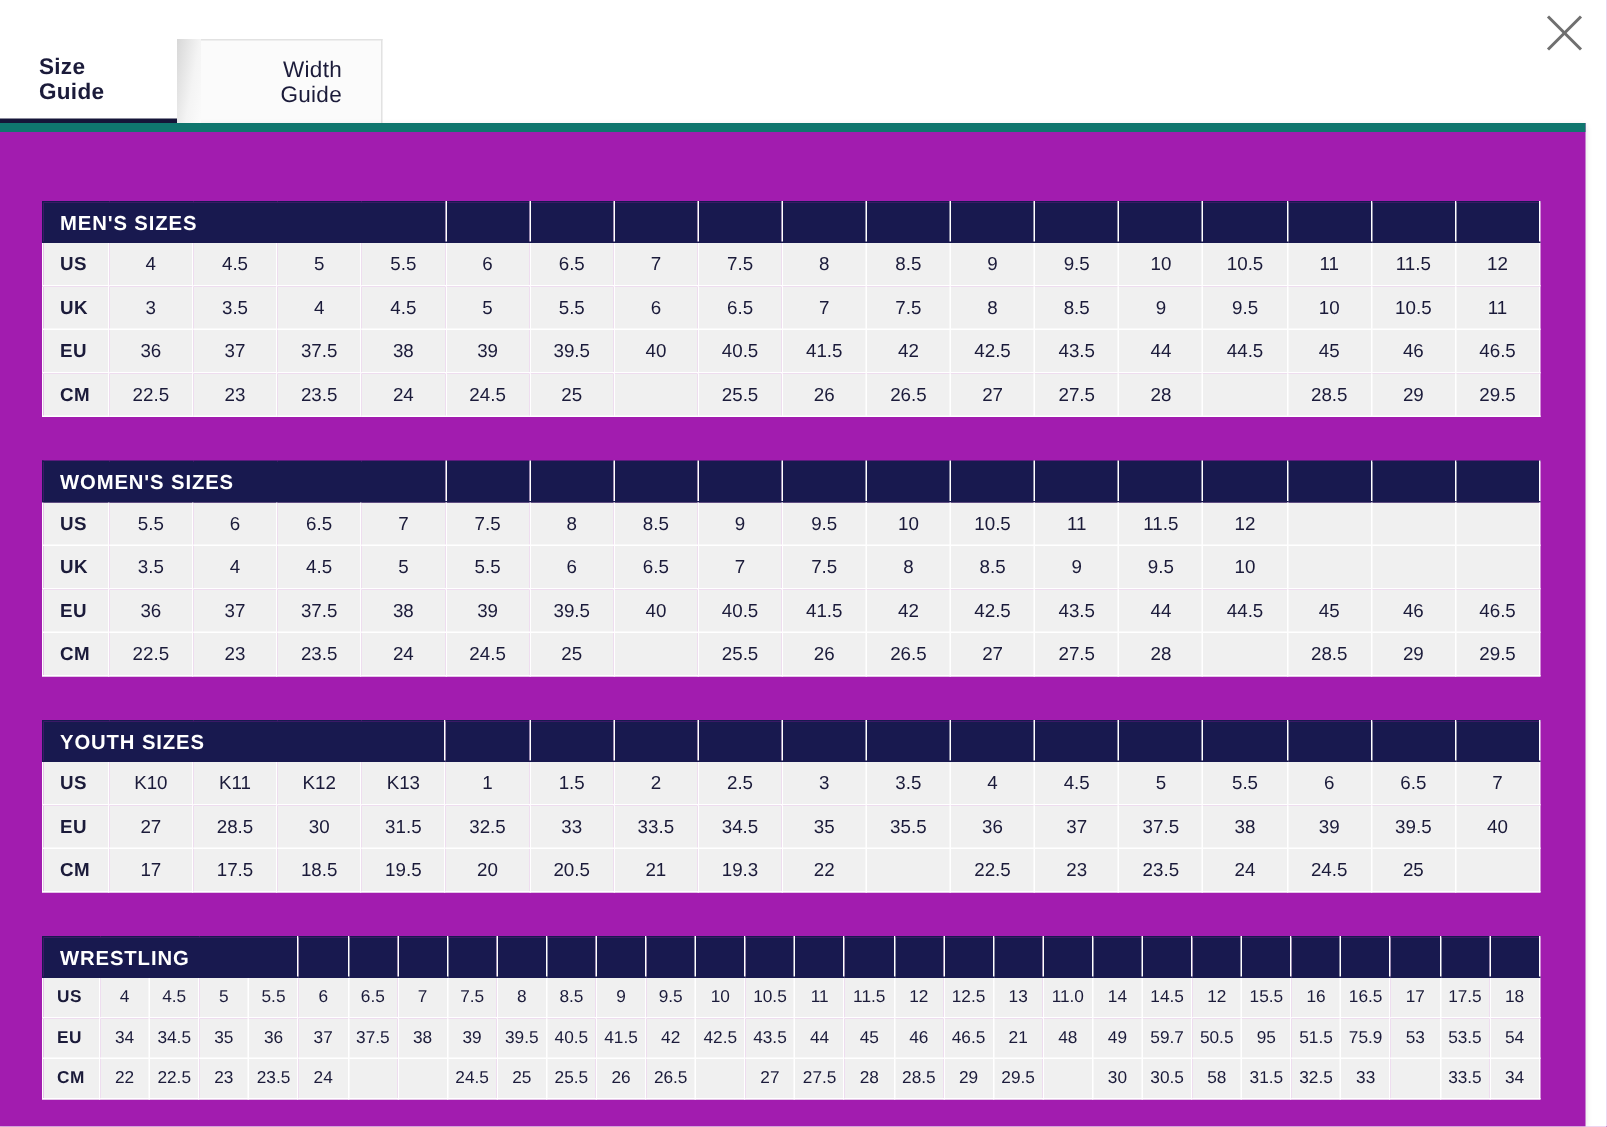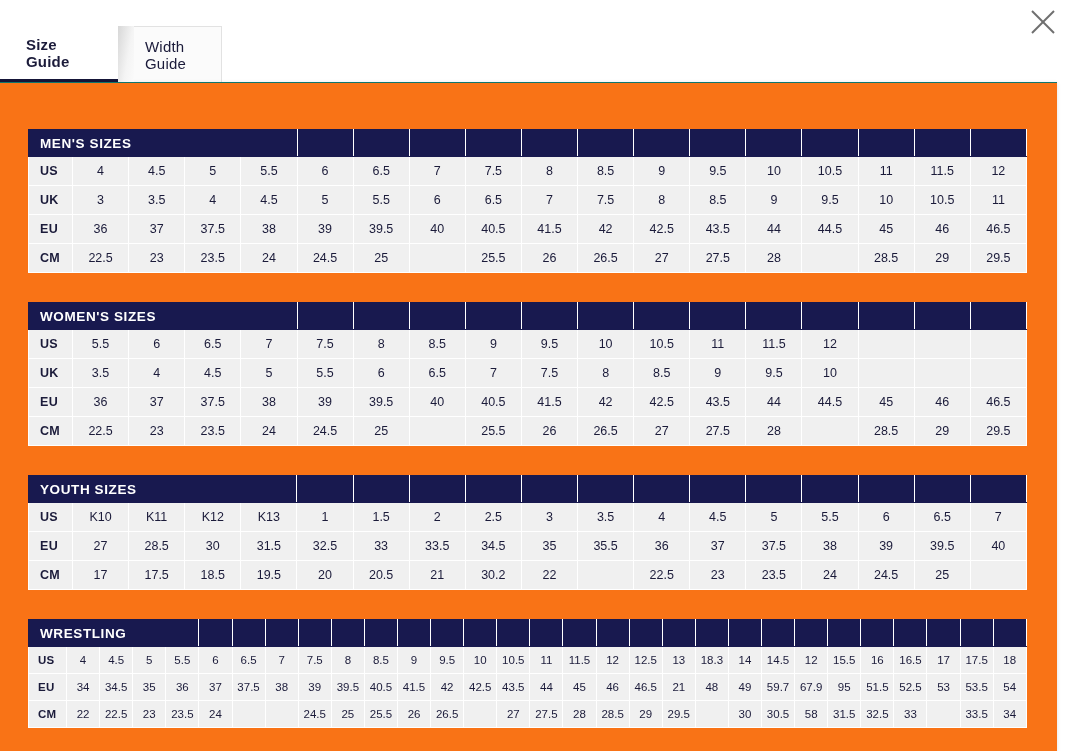--- a/index.html
+++ b/index.html
@@ -61,21 +61,21 @@
     border-left: 1px solid #e2e2e2;
     border-right: 1px solid #e2e2e2;
     border-top: 1px solid #e2e2e2;
   }
   .tab.active {
     border-bottom: 3px solid #151538;
     font-weight: bold;
     z-index: 3;
   }
   #tab-size-guide { left: 0px; width: 118px; justify-content: center; }
-  #tab-width-guide { left: 118px; width: 104px; justify-content: center; }
+  #tab-width-guide { left: 118px; width: 137px; justify-content: center; text-align: right; }
 
   
   .tabstrip::after {
     content: "";
     position: absolute;
     left: 118px;
     top: 0;
     width: 16px;
     height: 56px;
     background: linear-gradient(100deg, #d7d7d7 0%, #f4f4f4 60%, #fbfbfb 100%);
@@ -83,22 +83,22 @@
     pointer-events: none;
   }
 
   
   #panel {
     position: absolute;
     top: 82px;
     left: 0;
     width: 1057px;
     height: 669px;
-    background: #f97316;
-    border-top: 1px solid #0f766e;
+    background: #a21caf;
+    border-top: 6px solid #0f766e;
     box-shadow: 0 1px 4px rgba(0,0,0,.12);
   }
 
   #tables-area {
     position: absolute;
     top: 46px;
     left: 28px;
     width: 998px;
   }
 
@@ -498,21 +498,21 @@
             </tr>
             <tr>
               <td class="rowlabel">CM</td>
               <td>17</td>
               <td>17.5</td>
               <td>18.5</td>
               <td>19.5</td>
               <td>20</td>
               <td>20.5</td>
               <td>21</td>
-              <td>30.2</td>
+              <td>19.3</td>
               <td>22</td>
               <td>&nbsp;</td>
               <td>22.5</td>
               <td>23</td>
               <td>23.5</td>
               <td>24</td>
               <td>24.5</td>
               <td>25</td>
               <td>&nbsp;</td>
             </tr>
@@ -596,21 +596,21 @@
               <td>8.5</td>
               <td>9</td>
               <td>9.5</td>
               <td>10</td>
               <td>10.5</td>
               <td>11</td>
               <td>11.5</td>
               <td>12</td>
               <td>12.5</td>
               <td>13</td>
-              <td>18.3</td>
+              <td>11.0</td>
               <td>14</td>
               <td>14.5</td>
               <td>12</td>
               <td>15.5</td>
               <td>16</td>
               <td>16.5</td>
               <td>17</td>
               <td>17.5</td>
               <td>18</td>
             </tr>
@@ -631,24 +631,24 @@
               <td>42.5</td>
               <td>43.5</td>
               <td>44</td>
               <td>45</td>
               <td>46</td>
               <td>46.5</td>
               <td>21</td>
               <td>48</td>
               <td>49</td>
               <td>59.7</td>
-              <td>67.9</td>
+              <td>50.5</td>
               <td>95</td>
               <td>51.5</td>
-              <td>52.5</td>
+              <td>75.9</td>
               <td>53</td>
               <td>53.5</td>
               <td>54</td>
             </tr>
             <tr>
               <td class="rowlabel">CM</td>
               <td>22</td>
               <td>22.5</td>
               <td>23</td>
               <td>23.5</td>

